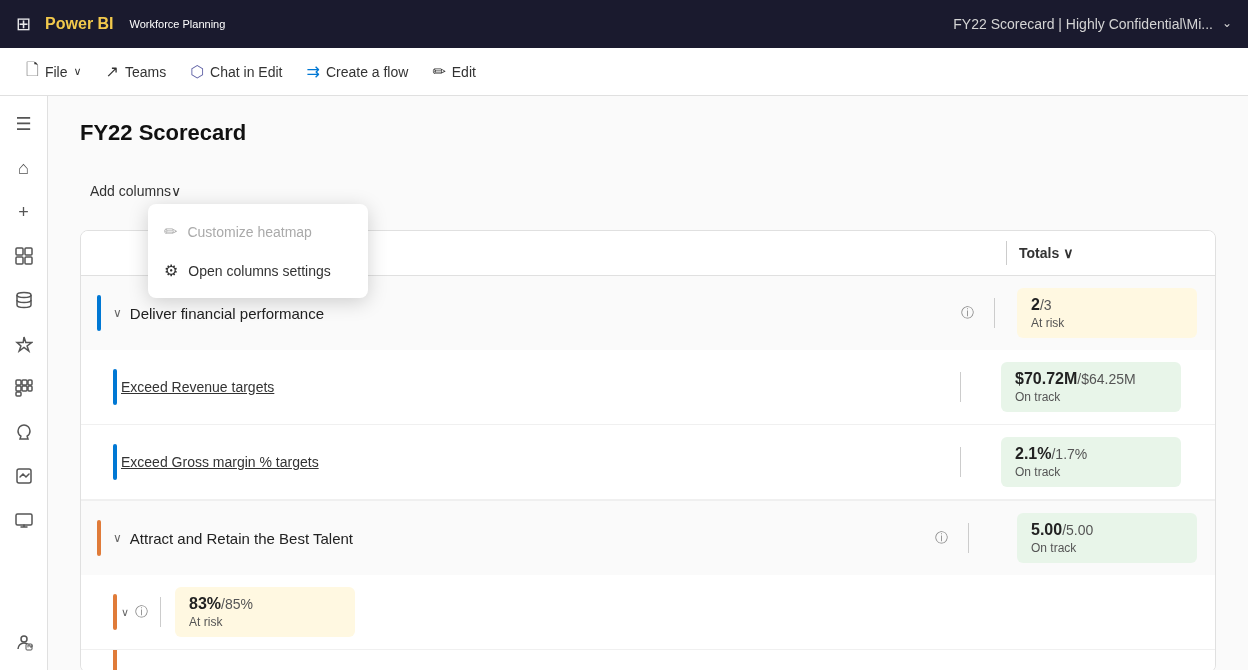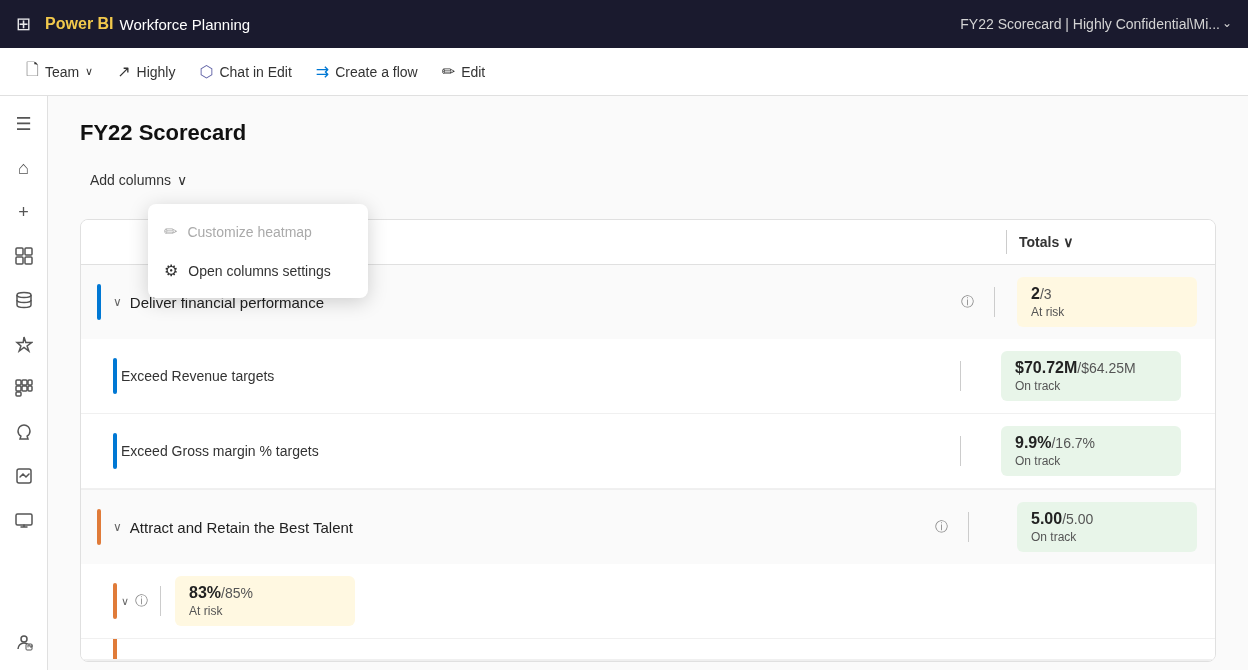--- a/index.html
+++ b/index.html
@@ -8,24 +8,24 @@
     
     .top-nav {
       background: #1a1a2e;
       height: 48px;
       display: flex;
       align-items: center;
       padding: 0 16px;
       color: white;
     }
     .top-nav .app-grid-icon { font-size: 18px; margin-right: 14px; opacity: 0.9; cursor: pointer; }
-    .top-nav .brand { display: flex; align-items: center; gap: 6px; }
+    .top-nav .brand { display: flex; align-items: center; gap: 16px; }
     .top-nav .brand-logo { color: #f2c94c; font-weight: 700; font-size: 16px; }
-    .top-nav .brand-name { color: white; font-size: 15px; font-weight: 400; }
-    .top-nav .report-title { margin-left: auto; font-size: 14px; color: #d4d4d4; display: flex; align-items: flex-start; gap: 2px; }
+    .top-nav .brand-name { color: white; font-size: 11px; font-weight: 400; }
+    .top-nav .report-title { margin-left: auto; font-size: 14px; color: #d4d4d4; display: flex; align-items: flex-start; gap: 9px; }
     .top-nav .chevron-down { cursor: pointer; font-size: 12px; }
 
     
     .toolbar {
       background: white;
       height: 48px;
       display: flex;
       align-items: center;
       padding: 0 16px;
       border-bottom: 1px solid #e0e0e0;
@@ -82,30 +82,29 @@
       overflow-y: auto;
       padding: 24px 32px;
       position: relative;
     }
 
     
     .page-header {
       display: flex;
       align-items: flex-start;
       gap: 20px;
-      margin-bottom: 20px;
+      margin-bottom: 31px;
     }
     .page-title { font-size: 22px; font-weight: 700; color: #111; }
     .page-subtitle { font-size: 14px; color: #555; }
 
     
     .add-columns-btn {
       display: flex;
       align-items: center;
-      gap: 6px;
       font-size: 14px;
       color: #333;
       cursor: pointer;
       padding: 6px 10px;
       border-radius: 4px;
       background: transparent;
       border: none;
       margin-bottom: 25px;
     }
 
@@ -204,21 +203,21 @@
     .cell-green { background: #e8f5e9; margin-left: 28px; }
     .cell-yellow { background: #fff8e1; }
 
     .child-row {
       display: flex;
       align-items: center;
       padding: 10px 32px;
       border-bottom: 1px solid #f0f0f0;
       background: white;
     }
-    .child-row-name { flex: 1; font-size: 14px; color: #333; }
+    .child-row-name { flex: 1; font-size: 14px; color: #333; text-decoration: underline; }
 
     .row-flex {
       display: flex;
       align-items: center;
     }
   </style>
 </head>
 <body>
 
 <div class="top-nav">
@@ -229,26 +228,26 @@
   </div>
   <div class="report-title">
     <span>FY22 Scorecard  |  Highly Confidential\Mi...</span>
     <span class="chevron-down">⌄</span>
   </div>
 </div>
 
 <div class="toolbar">
   <button class="toolbar-btn">
     <span class="icon">🗋</span>
-    <span>Team</span>
+    <span>File</span>
     <span style="font-size:11px;">∨</span>
   </button>
   <button class="toolbar-btn">
     <span class="icon">↗</span>
-    <span>Highly</span>
+    <span>Teams</span>
   </button>
   <button class="toolbar-btn">
     <span class="icon" style="color:#6264a7;">⬡</span>
     <span>Chat in Edit</span>
   </button>
   <button class="toolbar-btn">
     <span class="icon" style="color:#0078d4;">⇉</span>
     <span>Create a flow</span>
   </button>
   <button class="toolbar-btn">
@@ -382,22 +381,22 @@
             <div class="cell-status">On track</div>
           </div>
         </div>
 
         <div class="child-row">
           <div class="row-indicator blue"></div>
           <span class="child-row-name">Exceed Gross margin % targets</span>
           <div class="col-divider" style="height:30px;"></div>
           <div class="row-cell cell-green">
             <div class="row-flex">
-              <span class="cell-value">9.9%</span>
-              <span class="cell-target">/16.7%</span>
+              <span class="cell-value">2.1%</span>
+              <span class="cell-target">/1.7%</span>
             </div>
             <div class="cell-status">On track</div>
           </div>
         </div>
       </div>
 
       <div class="row-group">
         <div class="row-header">
           <div class="row-indicator orange"></div>
           <span class="row-chevron">∨</span>

